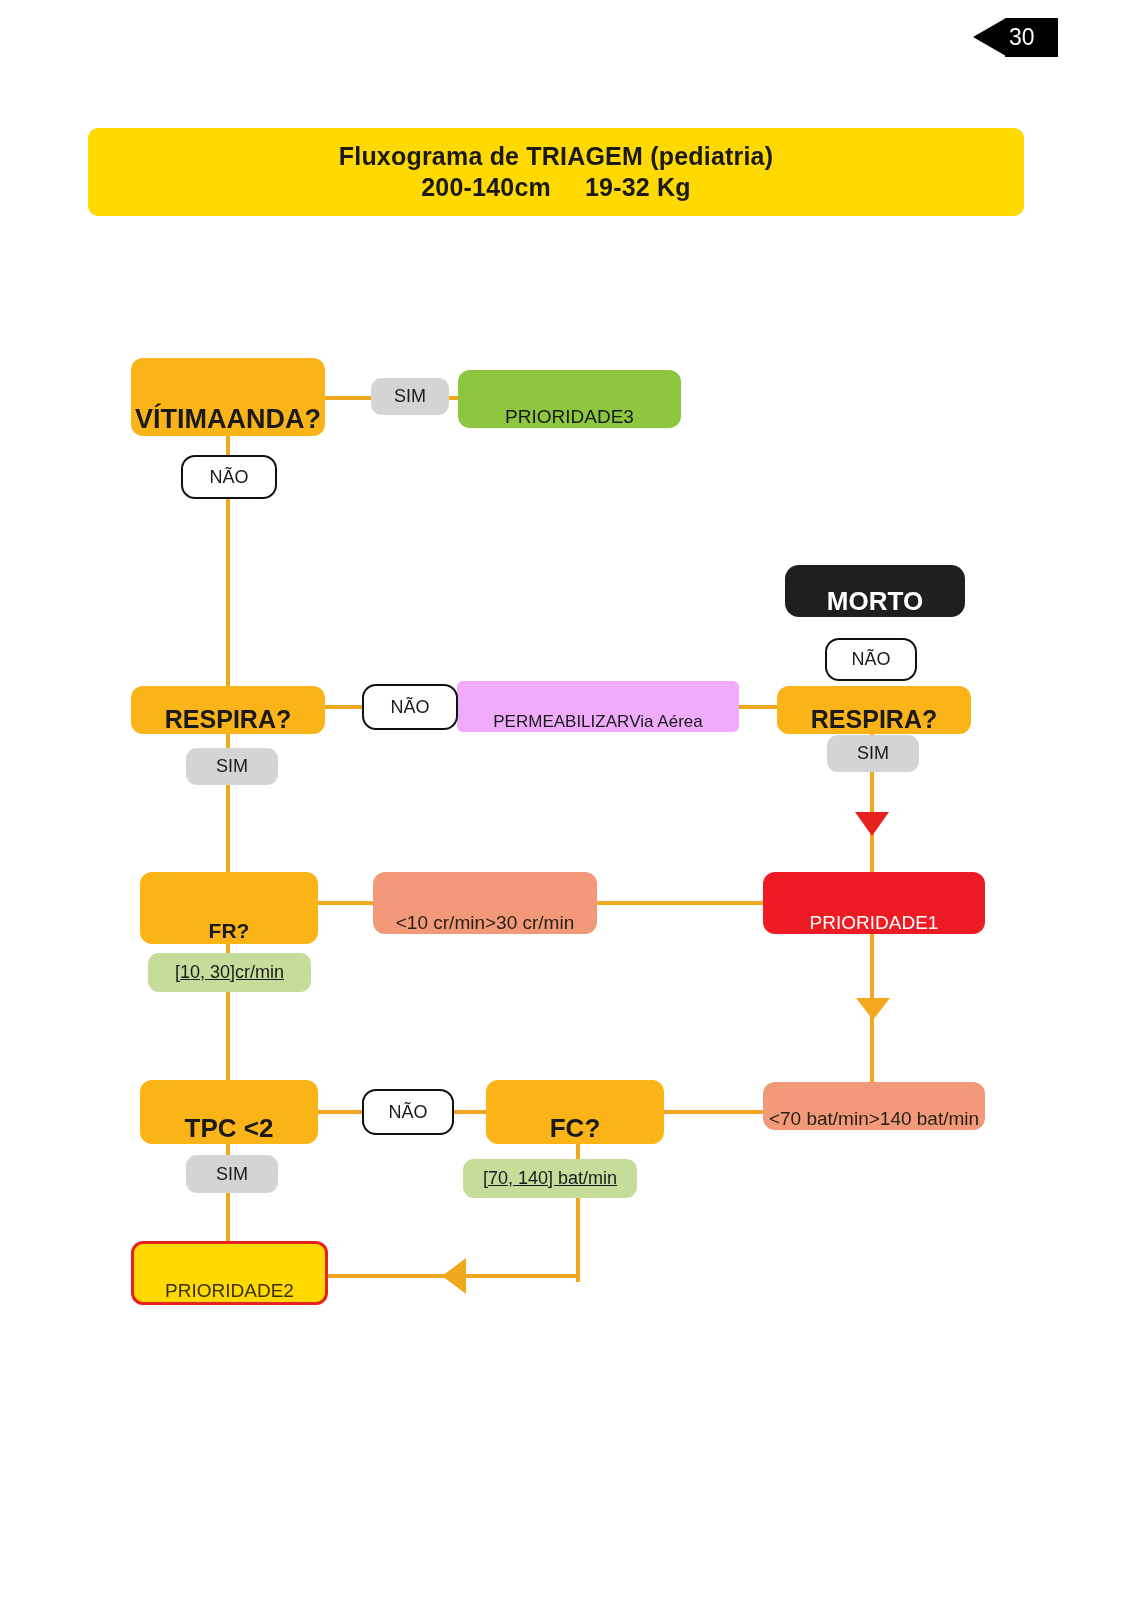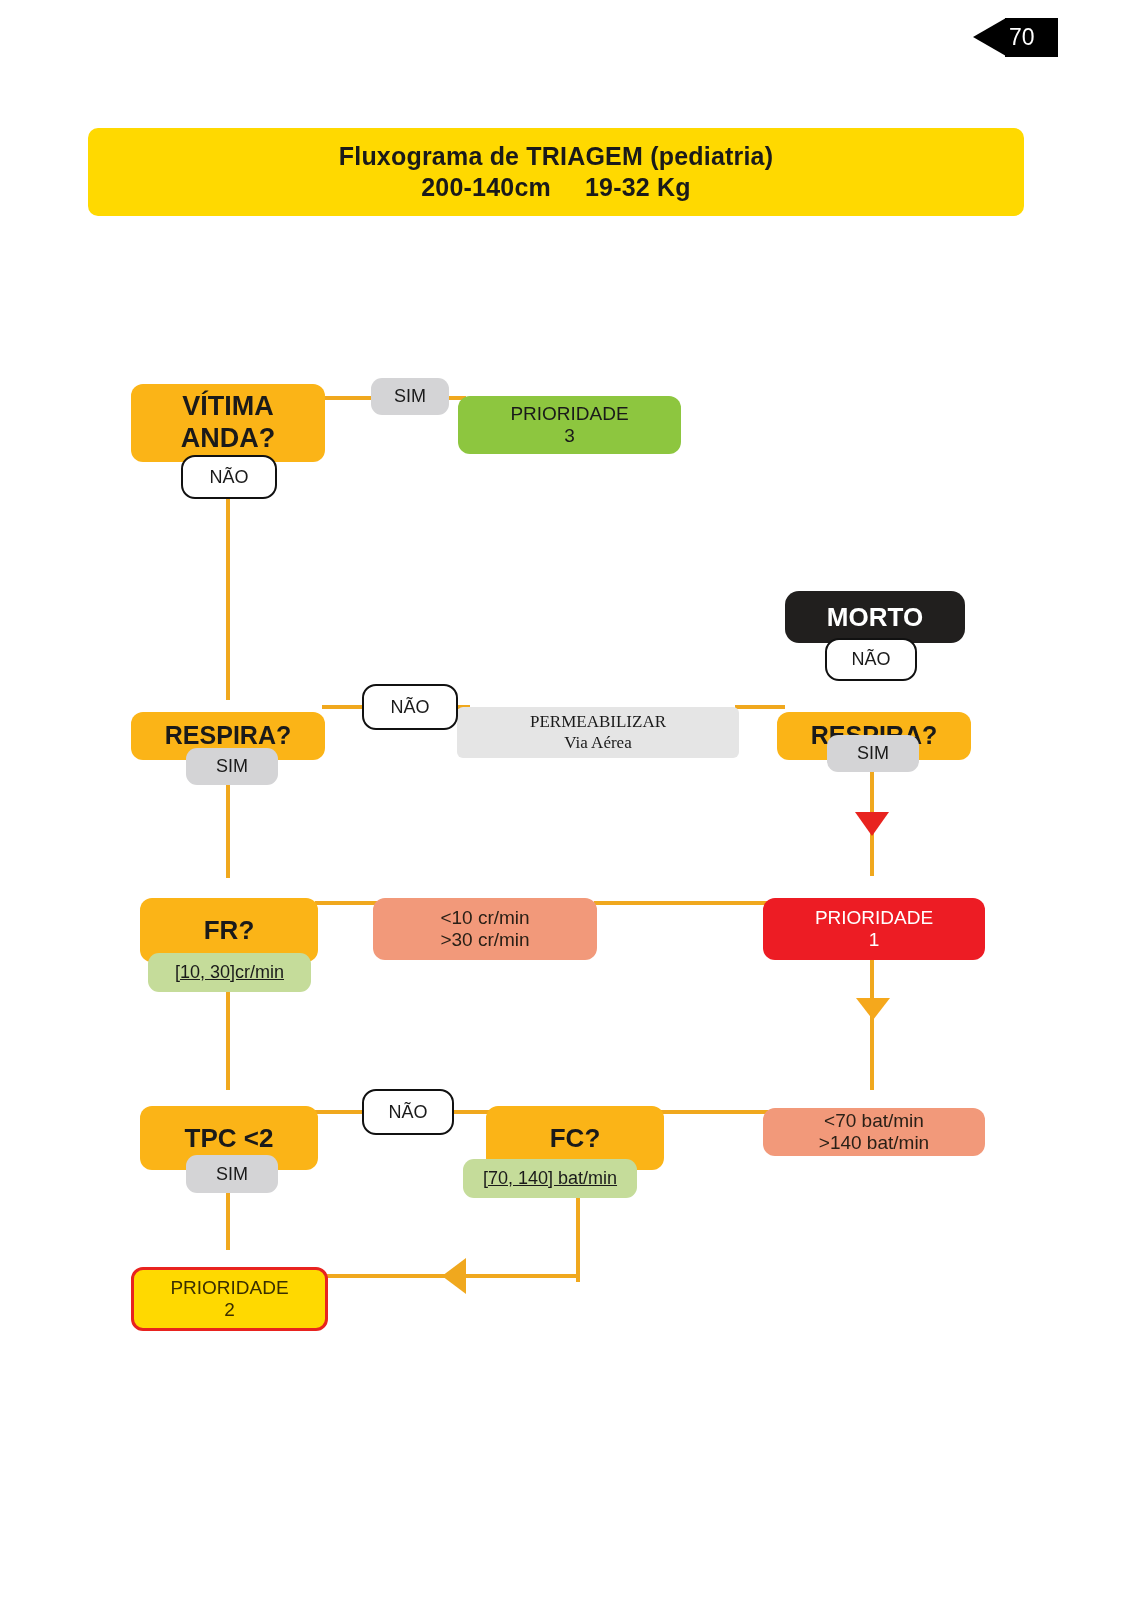--- a/index.html
+++ b/index.html
@@ -68,43 +68,42 @@
   #title-banner .l2 {
     font-size: 25px; font-weight: bold; color: #1a1a1a;
     letter-spacing: .2px;
   }
   #title-banner .l2 .gap { display: inline-block; width: 34px; }
 
   
   .node {
     position: absolute;
     display: flex;
-    flex-direction: column;
-    align-items: center;
+    flex-direction: row;
+    align-items: flex-end;
     justify-content: center;
     text-align: center;
     border-radius: 12px;
     z-index: 3;
-    margin-top: 26px;
   }
   .node .ln { display: block; line-height: 1.18; }
 
   .q-box {            
     background: #fbb417;
     color: #1a1a1a;
     font-weight: bold;
   }
   .dead-box {
     background: #211f1e;
     color: #ffffff;
     font-weight: bold;
   }
   .green-box { background: #8dc63f; color: #1a1a1a; }
   .red-box   { background: #ed1c24; color: #ffffff; }
-  .blue-box  { background: #e5e5e5; color: #1a1a1a; font-family: Liberation Serif, serif; }
+  .blue-box  { background: #f0abfc; color: #1a1a1a; }
   .salmon-box{ background: #f2997a; color: #2a2017; }
   .yellow-box{
     background: #ffd900; color: #3a2f00;
     border: 3px solid #e8231f;
   }
 
   
   .pill {
     position: absolute;
     display: flex; align-items: center; justify-content: center;
@@ -146,21 +145,21 @@
   }
 </style>
 </head>
 <body>
 
 <div id="page">
 
   <div id="page-badge">
     <div class="arrow-head"></div>
     <div class="arrow-tail"></div>
-    <div class="num">70</div>
+    <div class="num">30</div>
   </div>
 
   <div id="title-banner">
     <div class="l1">Fluxograma de TRIAGEM (pediatria)</div>
     <div class="l2">
       <span>200-140cm</span><span class="gap"></span><span>19-32 Kg</span>
     </div>
   </div>
 
   <div class="line-h" style="left:322px; top:396px; width:144px;"></div>
@@ -228,21 +227,21 @@
   </div>
 
   <div class="node q-box" style="left:777px; top:686px; width:194px; height:48px; font-size:25px;">
     <span class="ln">RESPIRA?</span>
   </div>
 
   <div class="pill pill-grey" style="left:186px; top:748px; width:92px; height:37px;">SIM</div>
 
   <div class="pill pill-grey" style="left:827px; top:735px; width:92px; height:37px;">SIM</div>
 
-  <div class="node q-box" style="left:140px; top:872px; width:178px; height:64px; font-size:26px;">
+  <div class="node q-box" style="left:140px; top:872px; width:178px; height:72px; font-size:21px;">
     <span class="ln">FR?</span>
   </div>
 
   <div class="node salmon-box" style="left:373px; top:872px; width:224px; height:62px; font-size:19px;">
     <span class="ln">&lt;10 cr/min</span>
     <span class="ln">&gt;30 cr/min</span>
   </div>
 
   <div class="node red-box" style="left:763px; top:872px; width:222px; height:62px; font-size:19px;">
     <span class="ln">PRIORIDADE</span>

